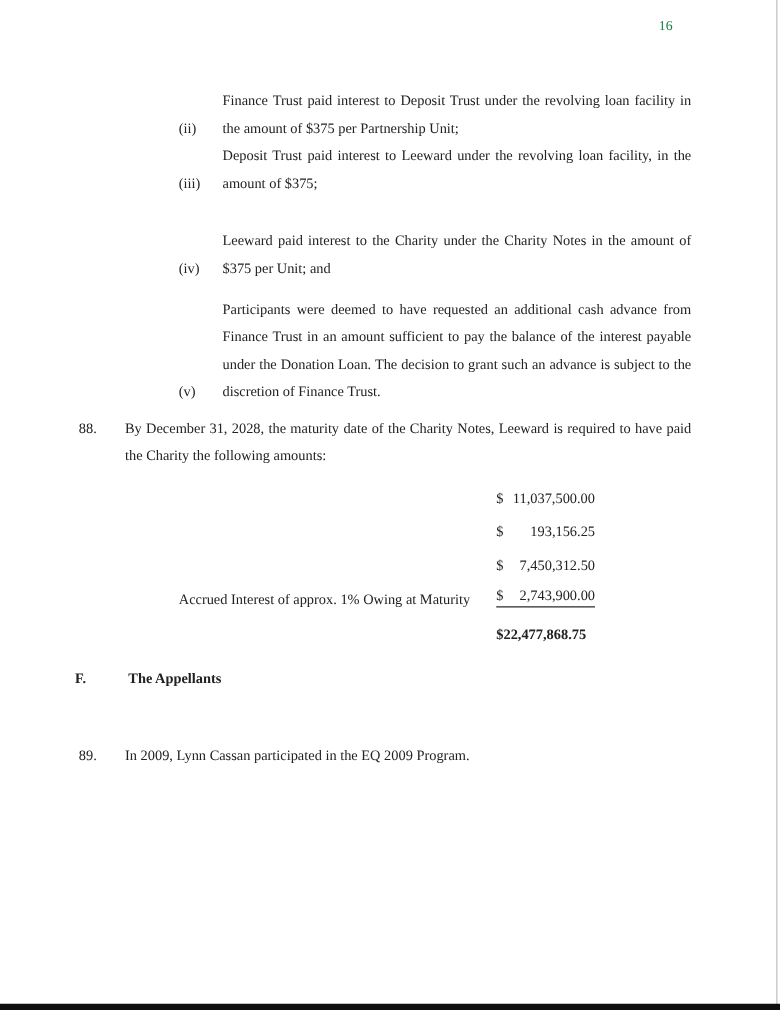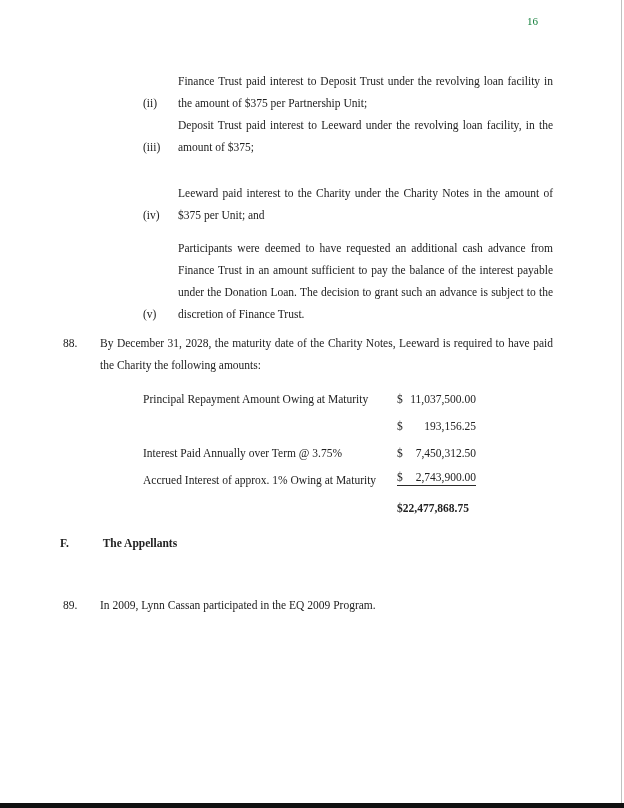--- a/index.html
+++ b/index.html
@@ -163,34 +163,32 @@
     <div class="roman-text">Participants were deemed to have requested an additional cash advance from Finance Trust in an amount sufficient to pay the balance of the interest payable under the Donation Loan.  The decision to grant such an advance is subject to the discretion of Finance Trust.</div>
   </div>
 
   <div class="para" style="top:332px">
     <span class="para-num">88.</span>
     <div class="para-text">By December 31, 2028, the maturity date of the Charity Notes, Leeward is required to have paid the Charity the following amounts:</div>
   </div>
 
   <div class="amounts">
     <div class="amt-row">
-      <span class="amt-label">Principal Repayment Amount Owing at Maturity</span>
       <span class="amt-value">
         <span>$</span>
         <span>11,037,500.00</span>
       </span>
     </div>
     <div class="amt-row">
       <span class="amt-value">
         <span>$</span>
         <span>193,156.25</span>
       </span>
     </div>
     <div class="amt-row">
-      <span class="amt-label">Interest Paid Annually over Term @ 3.75%</span>
       <span class="amt-value">
         <span>$</span>
         <span>7,450,312.50</span>
       </span>
     </div>
     <div class="amt-row">
       <span class="amt-label">Accrued Interest of approx. 1% Owing at Maturity</span>
       <span class="amt-value u">
         <span>$</span>
         <span>2,743,900.00</span>

